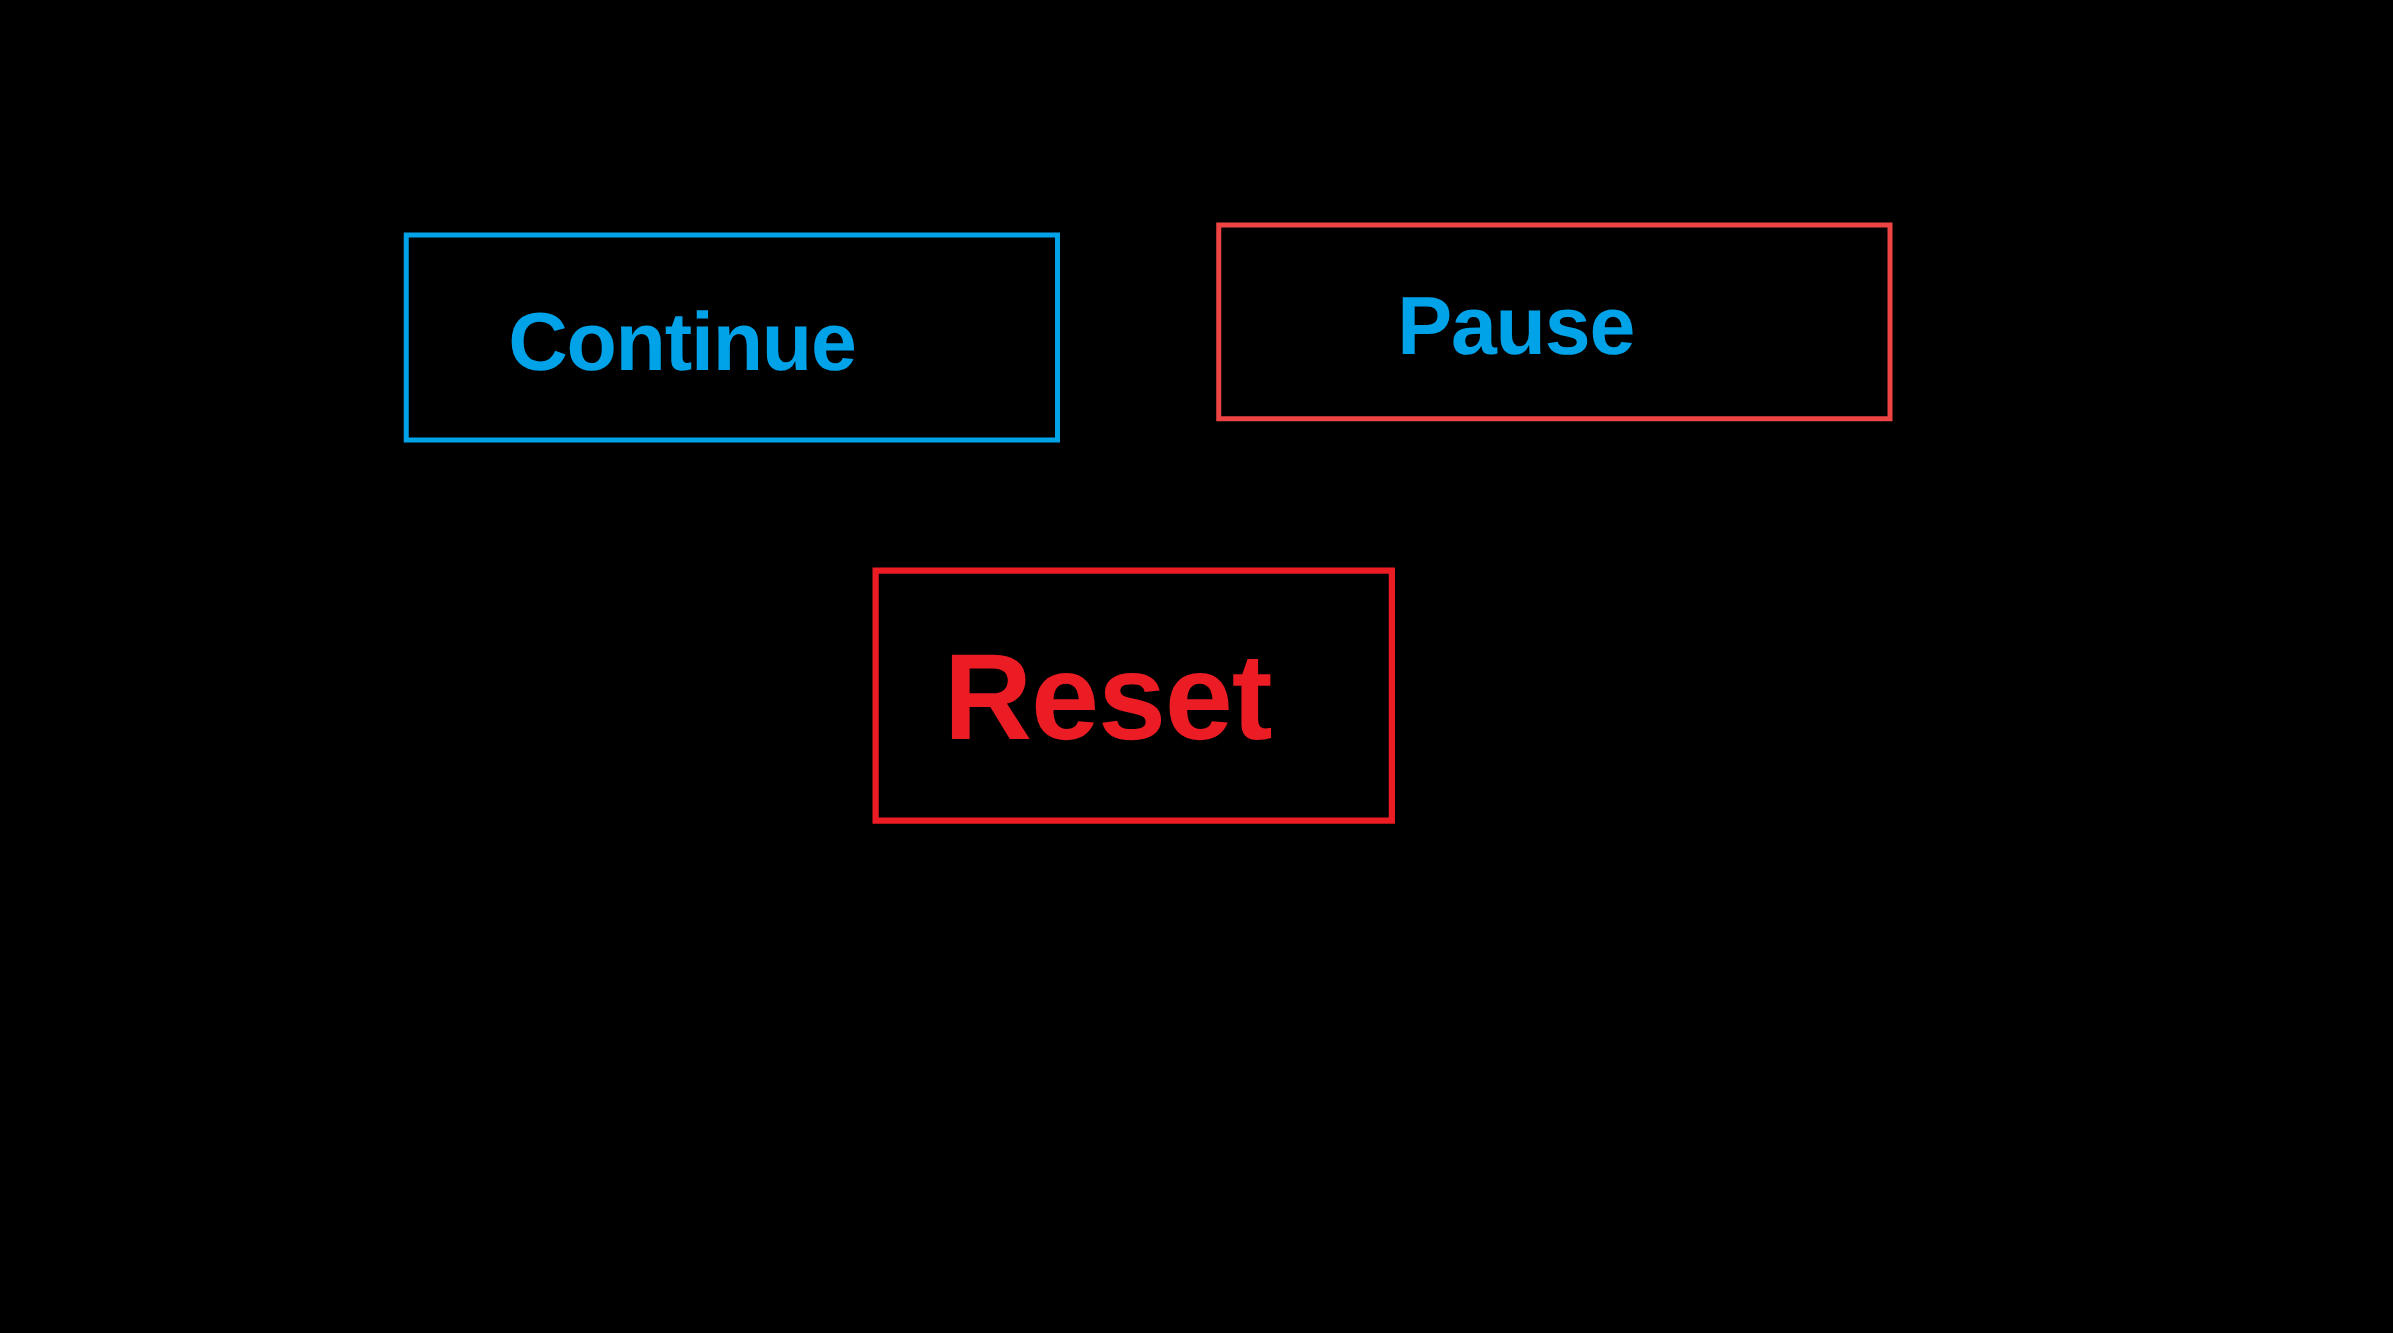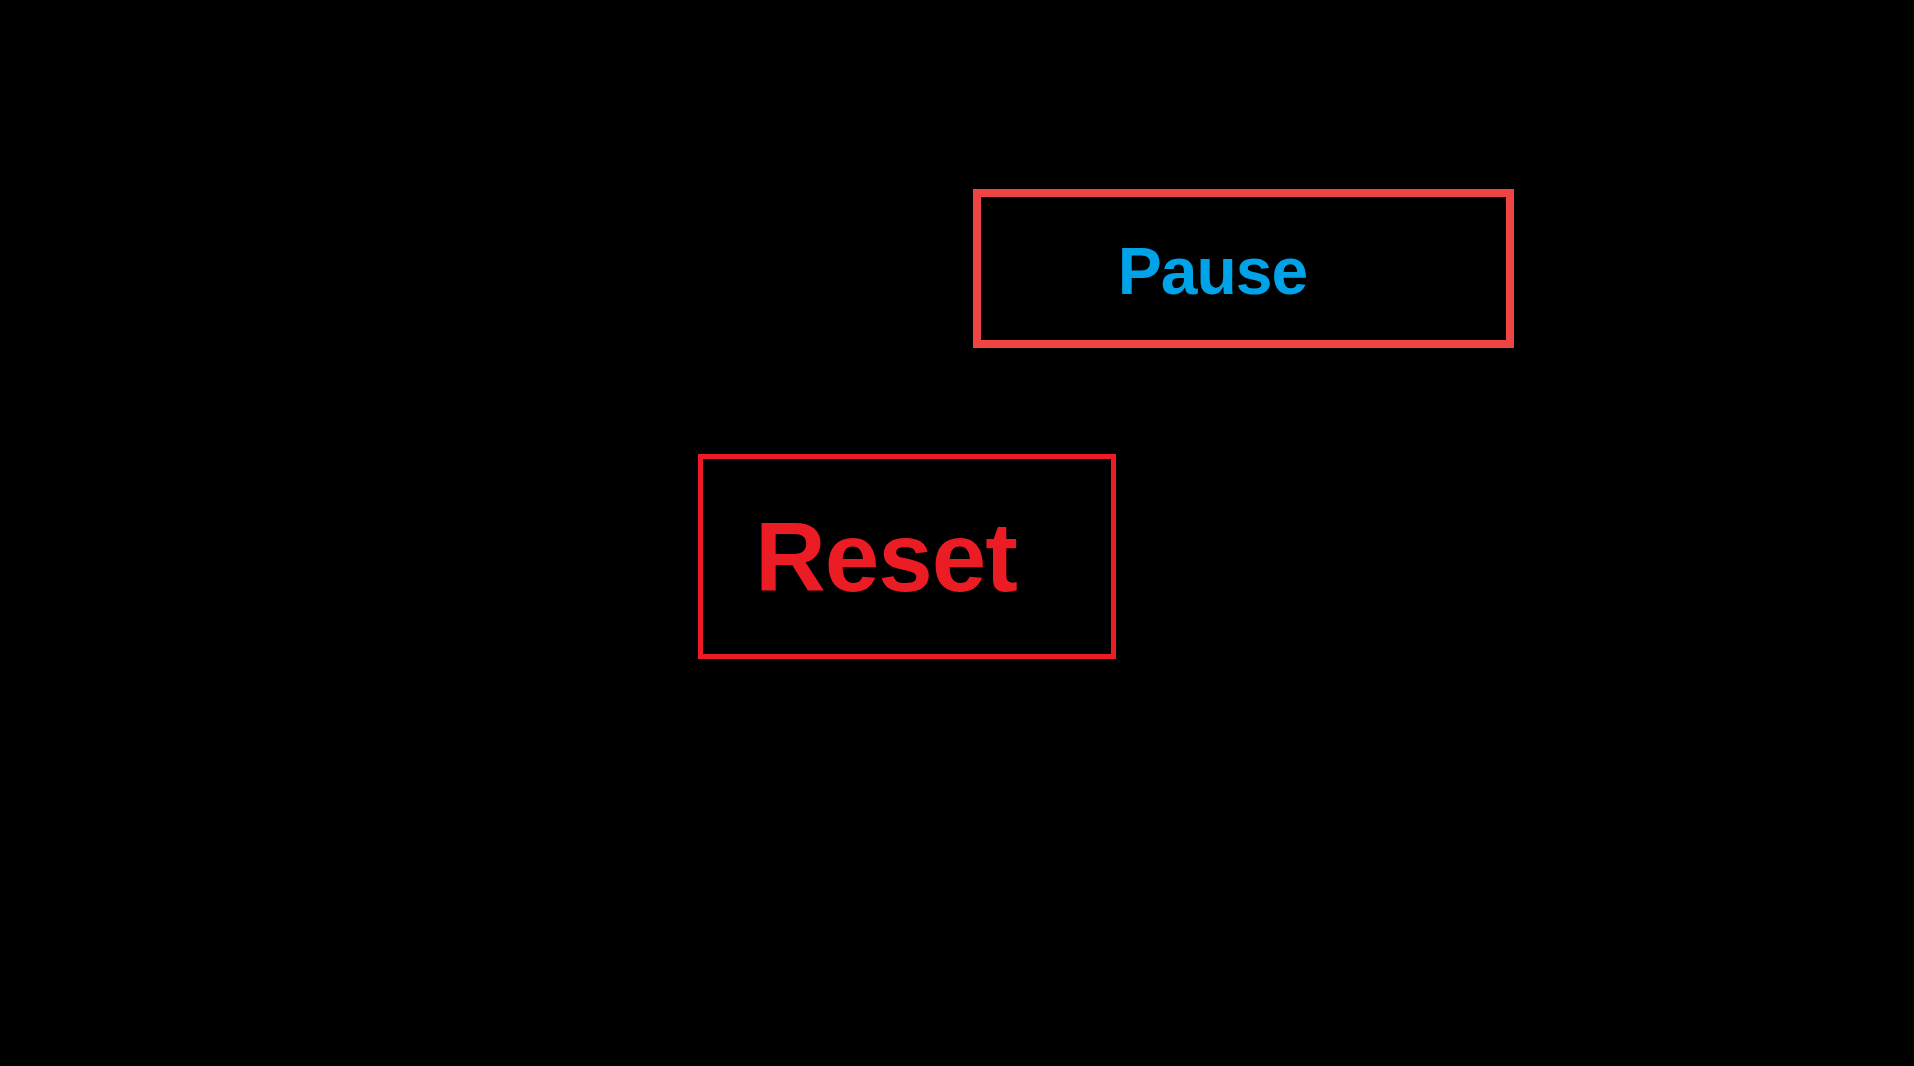--- a/index.html
+++ b/index.html
@@ -40,24 +40,24 @@
     padding-right: 80px;   
     padding-top: 6px;
   }
   .btn-continue .label {
     color: #00A2E8;
     font-size: 66px;
   }
   
   .btn-pause {
     left: 973px;
-    top: 189px;
+    top: 178px;
     width: 541px;
     height: 159px;
-    border: 8px solid #ef4444;
+    border: 4px solid #ef4444;
     padding-right: 62px;
     padding-top: 4px;
   }
   .btn-pause .label {
     color: #00A2E8;
     font-size: 66px;
   }
   
   .btn-reset {
     left: 698px;
@@ -70,20 +70,23 @@
   .btn-reset .label {
     color: #EC1C24;
     font-size: 98px;
   }
 </style>
 </head>
 <body>
 
 <div class="canvas">
 
+  <div class="btn btn-continue">
+    <span class="label">Continue</span>
+  </div>
 
   <div class="btn btn-pause">
     <span class="label">Pause</span>
   </div>
 
   <div class="btn btn-reset">
     <span class="label">Reset</span>
   </div>
 
 </div>

